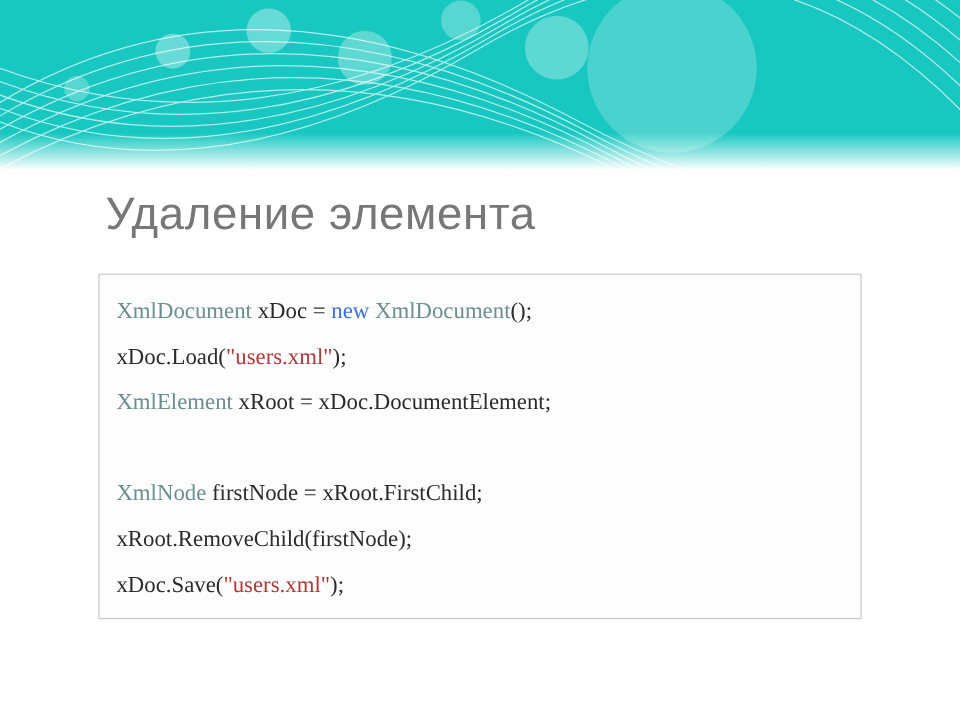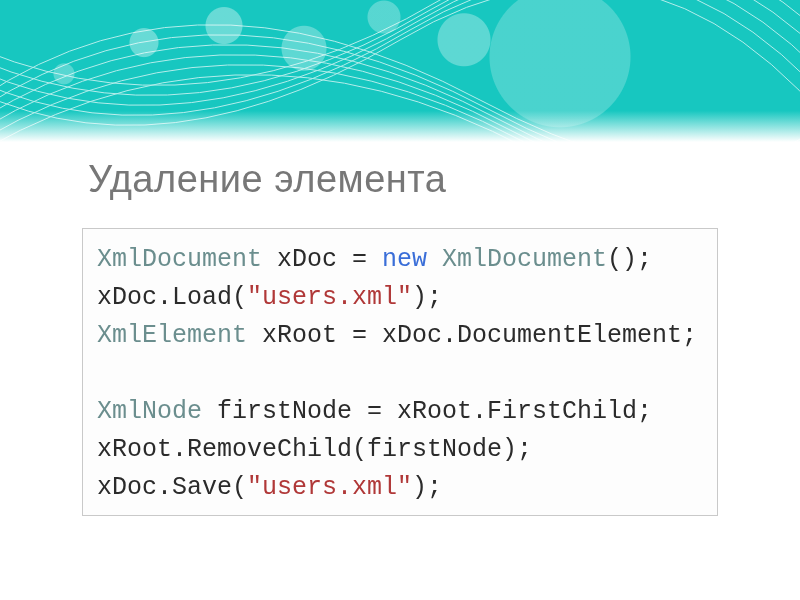--- a/index.html
+++ b/index.html
@@ -55,22 +55,22 @@
     top: 228px;
     width: 636px;
     height: 288px;
     border: 1px solid #c9c9c9;
     background: #fdfdfd;
     box-sizing: border-box;
     padding: 12px 14px 12px 14px;
   }
   .code-box pre {
     margin: 0;
-    font-family: Liberation Mono, monospace;
-    font-size: 25px;
+    font-family: Liberation Serif, serif;
+    font-size: 19px;
     line-height: 38px;
     color: #2b2b2b;
     white-space: pre;
   }
   .t   { color: #6b8e8e; }   
   .kw  { color: #3a6ed8; }   
   .new { color: #6b8e8e; }   
   .str { color: #b03838; }
 </style>
 </head>

